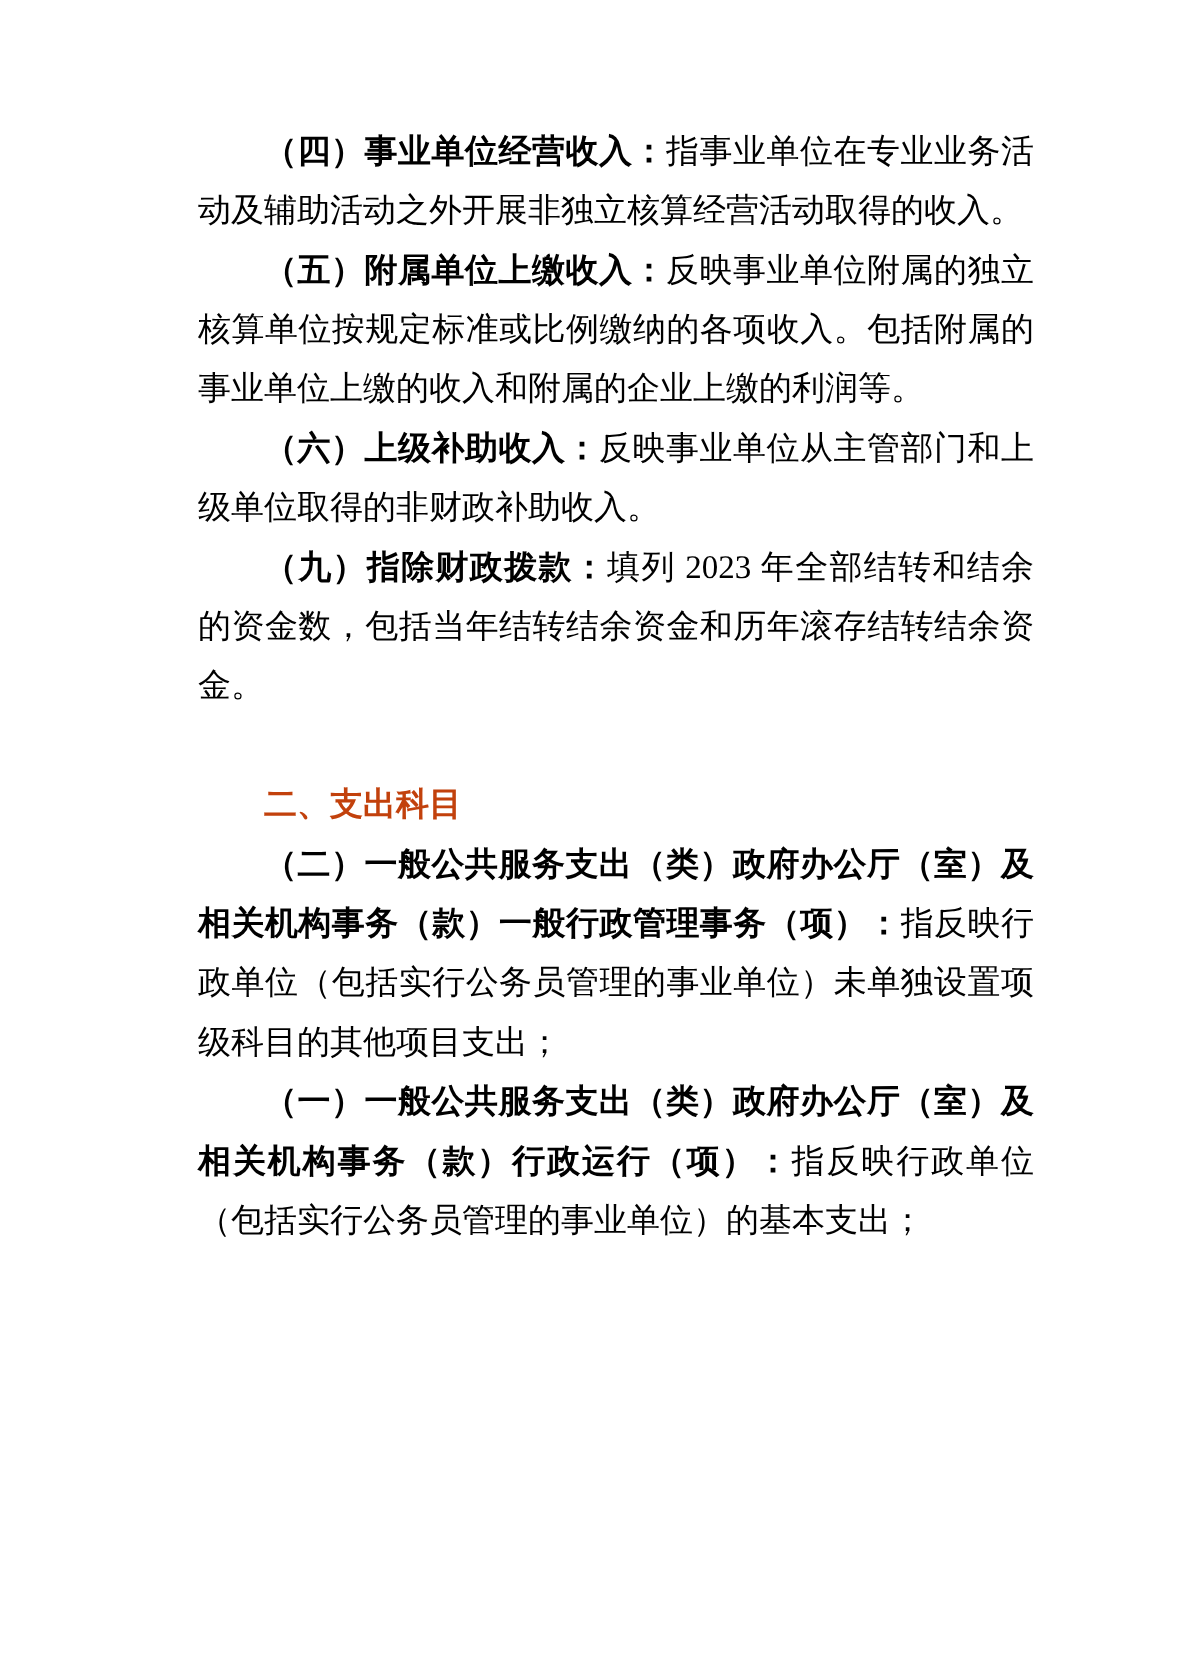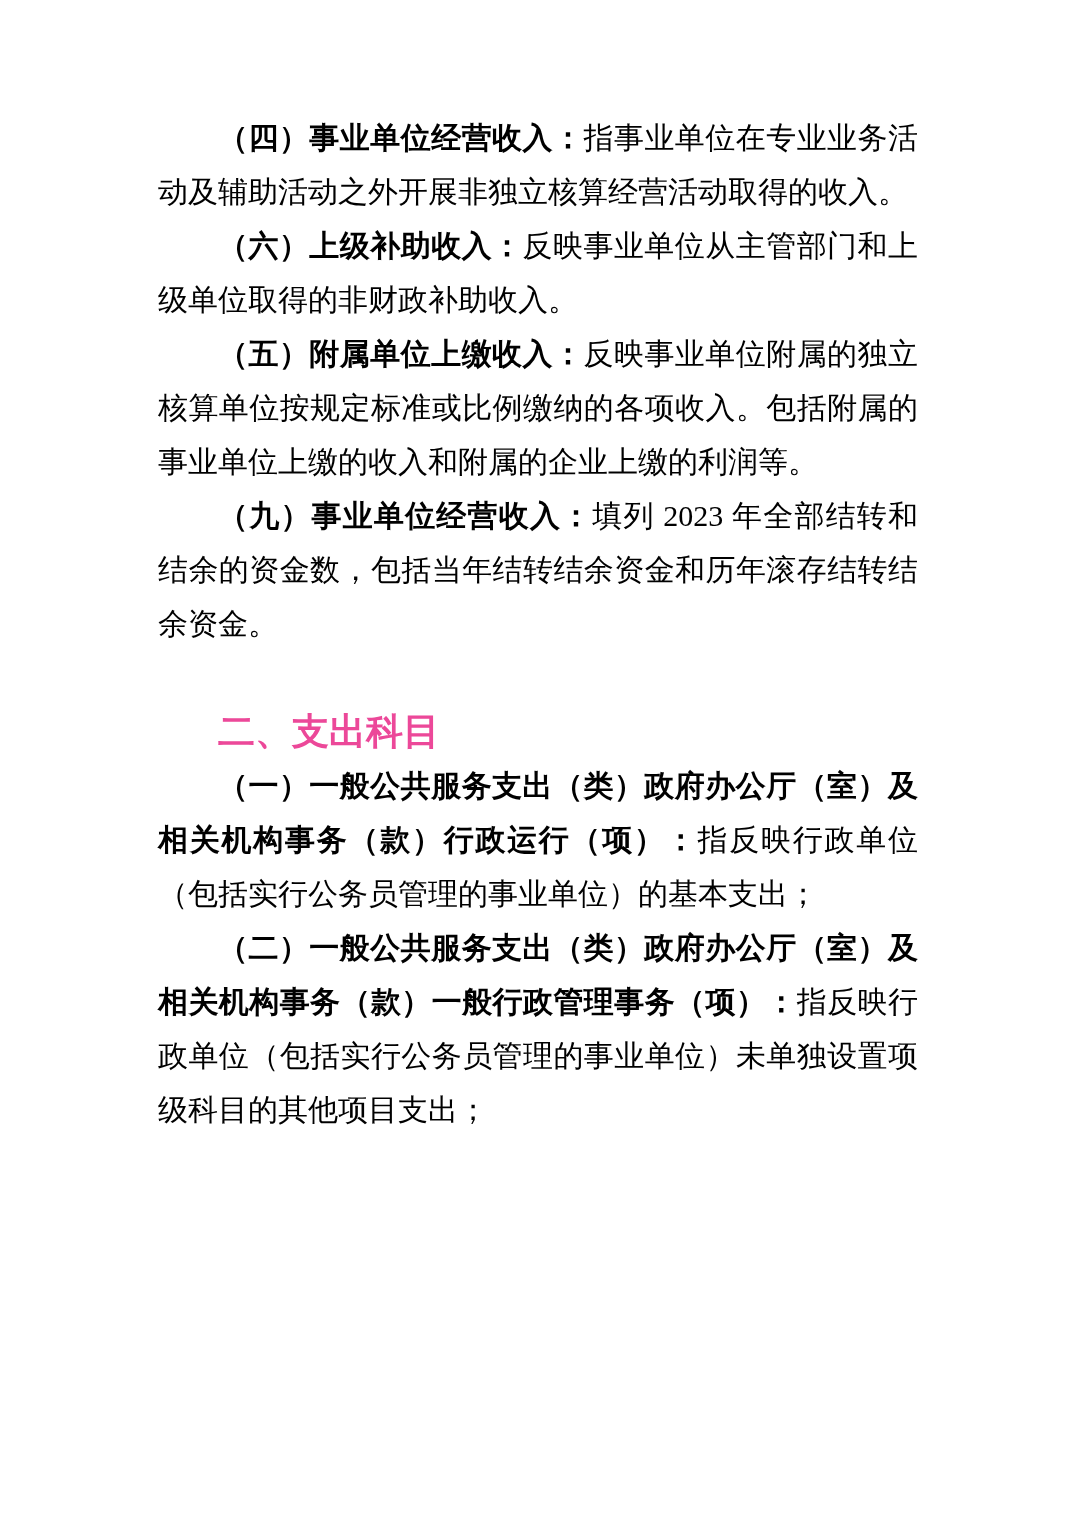--- a/index.html
+++ b/index.html
@@ -9,21 +9,21 @@
   }
   .page {
     position: relative;
     width: 1074px;
     height: 1520px;
     background: #ffffff;
     overflow: hidden;
   }
   .content {
     position: absolute;
-    left: 158px;
+    left: 180px;
     top: 111px;
     width: 760px;
     color: #000000;
     font-family: "Liberation Serif", "DejaVu Serif", serif;
     font-size: 30px;
     line-height: 54px;
     text-align: justify;
     text-justify: inter-character;
   }
   p.para {
@@ -33,42 +33,42 @@
   }
   p.para .lead {
     font-weight: 700;
   }
   h2.section-heading {
     margin: 54px 0 0 0;
     padding: 0;
     text-indent: 60px;
     font-family: "Liberation Sans", "DejaVu Sans", sans-serif;
     font-weight: 700;
-    font-size: 37px;
+    font-size: 30px;
     line-height: 54px;
-    color: #ec4899;
+    color: #c2410c;
     text-align: left;
   }
 </style>
 </head>
 <body>
 
 <div class="page">
   <div class="content">
 
     <p class="para"><strong class="lead">（四）事业单位经营收入：</strong><span>指事业单位在专业业务活动及辅助活动之外开展非独立核算经营活动取得的收入。</span></p>
 
+    <p class="para"><strong class="lead">（五）附属单位上缴收入：</strong><span>反映事业单位附属的独立核算单位按规定标准或比例缴纳的各项收入。包括附属的事业单位上缴的收入和附属的企业上缴的利润等。</span></p>
+
     <p class="para"><strong class="lead">（六）上级补助收入：</strong><span>反映事业单位从主管部门和上级单位取得的非财政补助收入。</span></p>
-
-    <p class="para"><strong class="lead">（五）附属单位上缴收入：</strong><span>反映事业单位附属的独立核算单位按规定标准或比例缴纳的各项收入。包括附属的事业单位上缴的收入和附属的企业上缴的利润等。</span></p>
 
 
 
-    <p class="para"><strong class="lead">（九）事业单位经营收入：</strong><span>填列 2023 年全部结转和结余的资金数，包括当年结转结余资金和历年滚存结转结余资金。</span></p>
+    <p class="para"><strong class="lead">（九）指除财政拨款：</strong><span>填列 2023 年全部结转和结余的资金数，包括当年结转结余资金和历年滚存结转结余资金。</span></p>
 
     <h2 class="section-heading">二、支出科目</h2>
 
+    <p class="para"><strong class="lead">（二）一般公共服务支出（类）政府办公厅（室）及相关机构事务（款）一般行政管理事务（项）：</strong><span>指反映行政单位（包括实行公务员管理的事业单位）未单独设置项级科目的其他项目支出；</span></p>
+
     <p class="para"><strong class="lead">（一）一般公共服务支出（类）政府办公厅（室）及相关机构事务（款）行政运行（项）：</strong><span>指反映行政单位（包括实行公务员管理的事业单位）的基本支出；</span></p>
-
-    <p class="para"><strong class="lead">（二）一般公共服务支出（类）政府办公厅（室）及相关机构事务（款）一般行政管理事务（项）：</strong><span>指反映行政单位（包括实行公务员管理的事业单位）未单独设置项级科目的其他项目支出；</span></p>
 
   </div>
 </div>
 
 </body></html>

